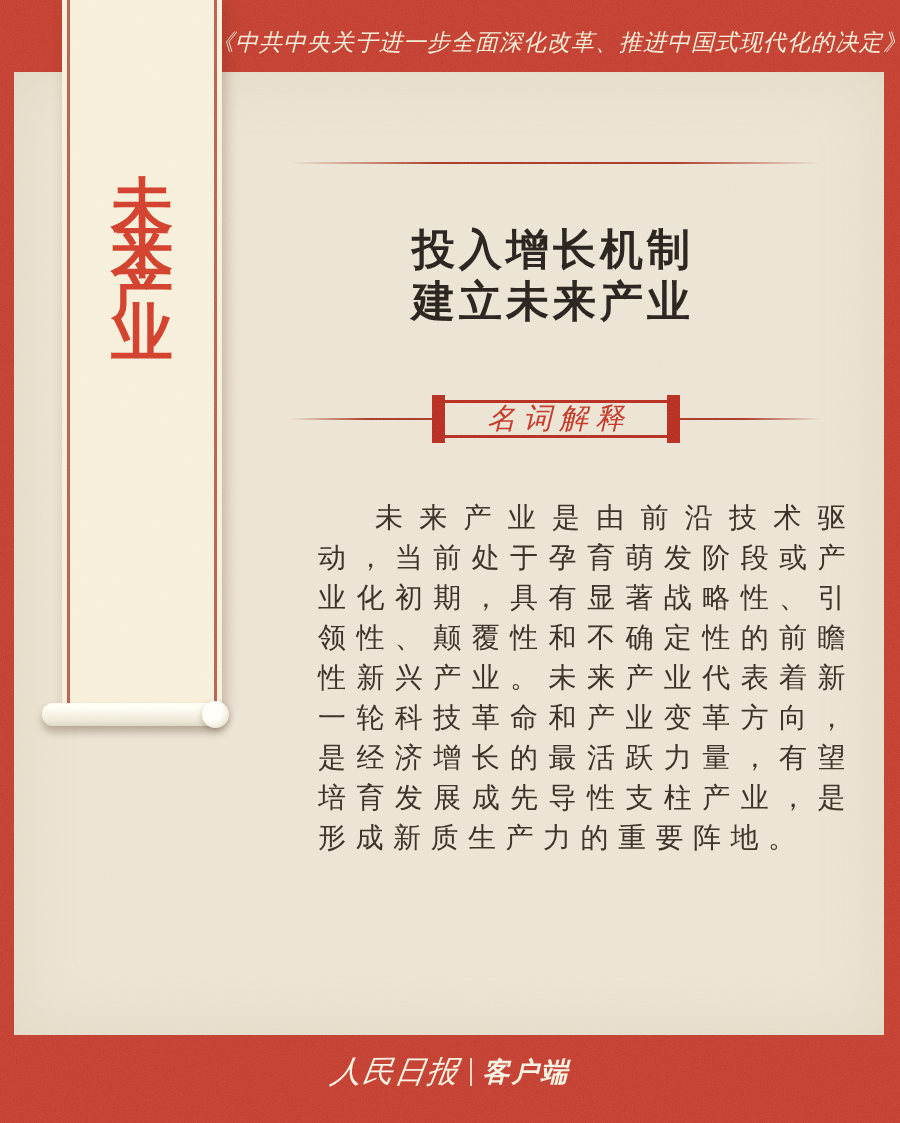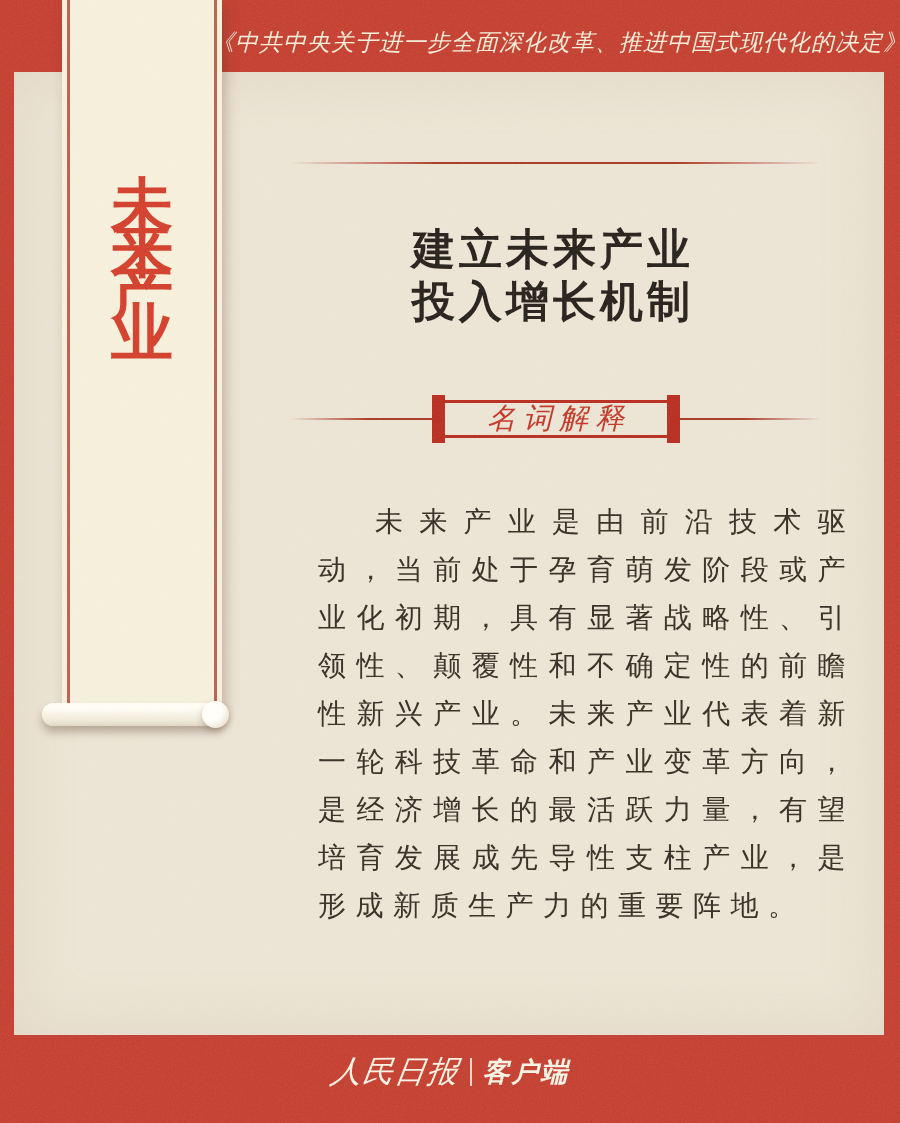--- a/index.html
+++ b/index.html
@@ -81,21 +81,21 @@
   
   .main-title{
     position:absolute;left:222px;right:16px;top:224px;
     text-align:center;color:#211b16;
     font-size:43px;font-weight:bold;line-height:52px;letter-spacing:4px;
   }
   
   .body-text{
     position:absolute;left:318px;width:537px;top:498px;
     margin:0;
-    color:#32291f;font-size:28px;line-height:48px;letter-spacing:9.5px;
+    color:#32291f;font-size:28px;line-height:40px;letter-spacing:9.5px;
     text-align:justify;text-indent:57px;
   }
   
   .footer-brand{
     position:absolute;left:0;right:0;top:1050px;height:44px;
     display:flex;align-items:center;justify-content:center;gap:11px;
     color:#f8f2e2;
   }
   .brand-script{
     font-size:31px;font-style:italic;transform:skewX(-8deg);
@@ -122,22 +122,22 @@
   <div class="header-bar">
     <div class="header-title">《中共中央关于进一步全面深化改革、推进中国式现代化的决定》</div>
   </div>
 
   <div class="marker marker-1">
     <span class="rule rule-left"></span>
     <span class="rule rule-right"></span>
   </div>
 
   <div class="main-title">
+    <div>投入增长机制</div>
     <div>建立未来产业</div>
-    <div>投入增长机制</div>
   </div>
 
   <div class="marker marker-2">
     <span class="rule rule-left"></span>
     <div class="badge">
       <span class="badge-inner">名词解释</span>
     </div>
     <span class="rule rule-right"></span>
   </div>
 

